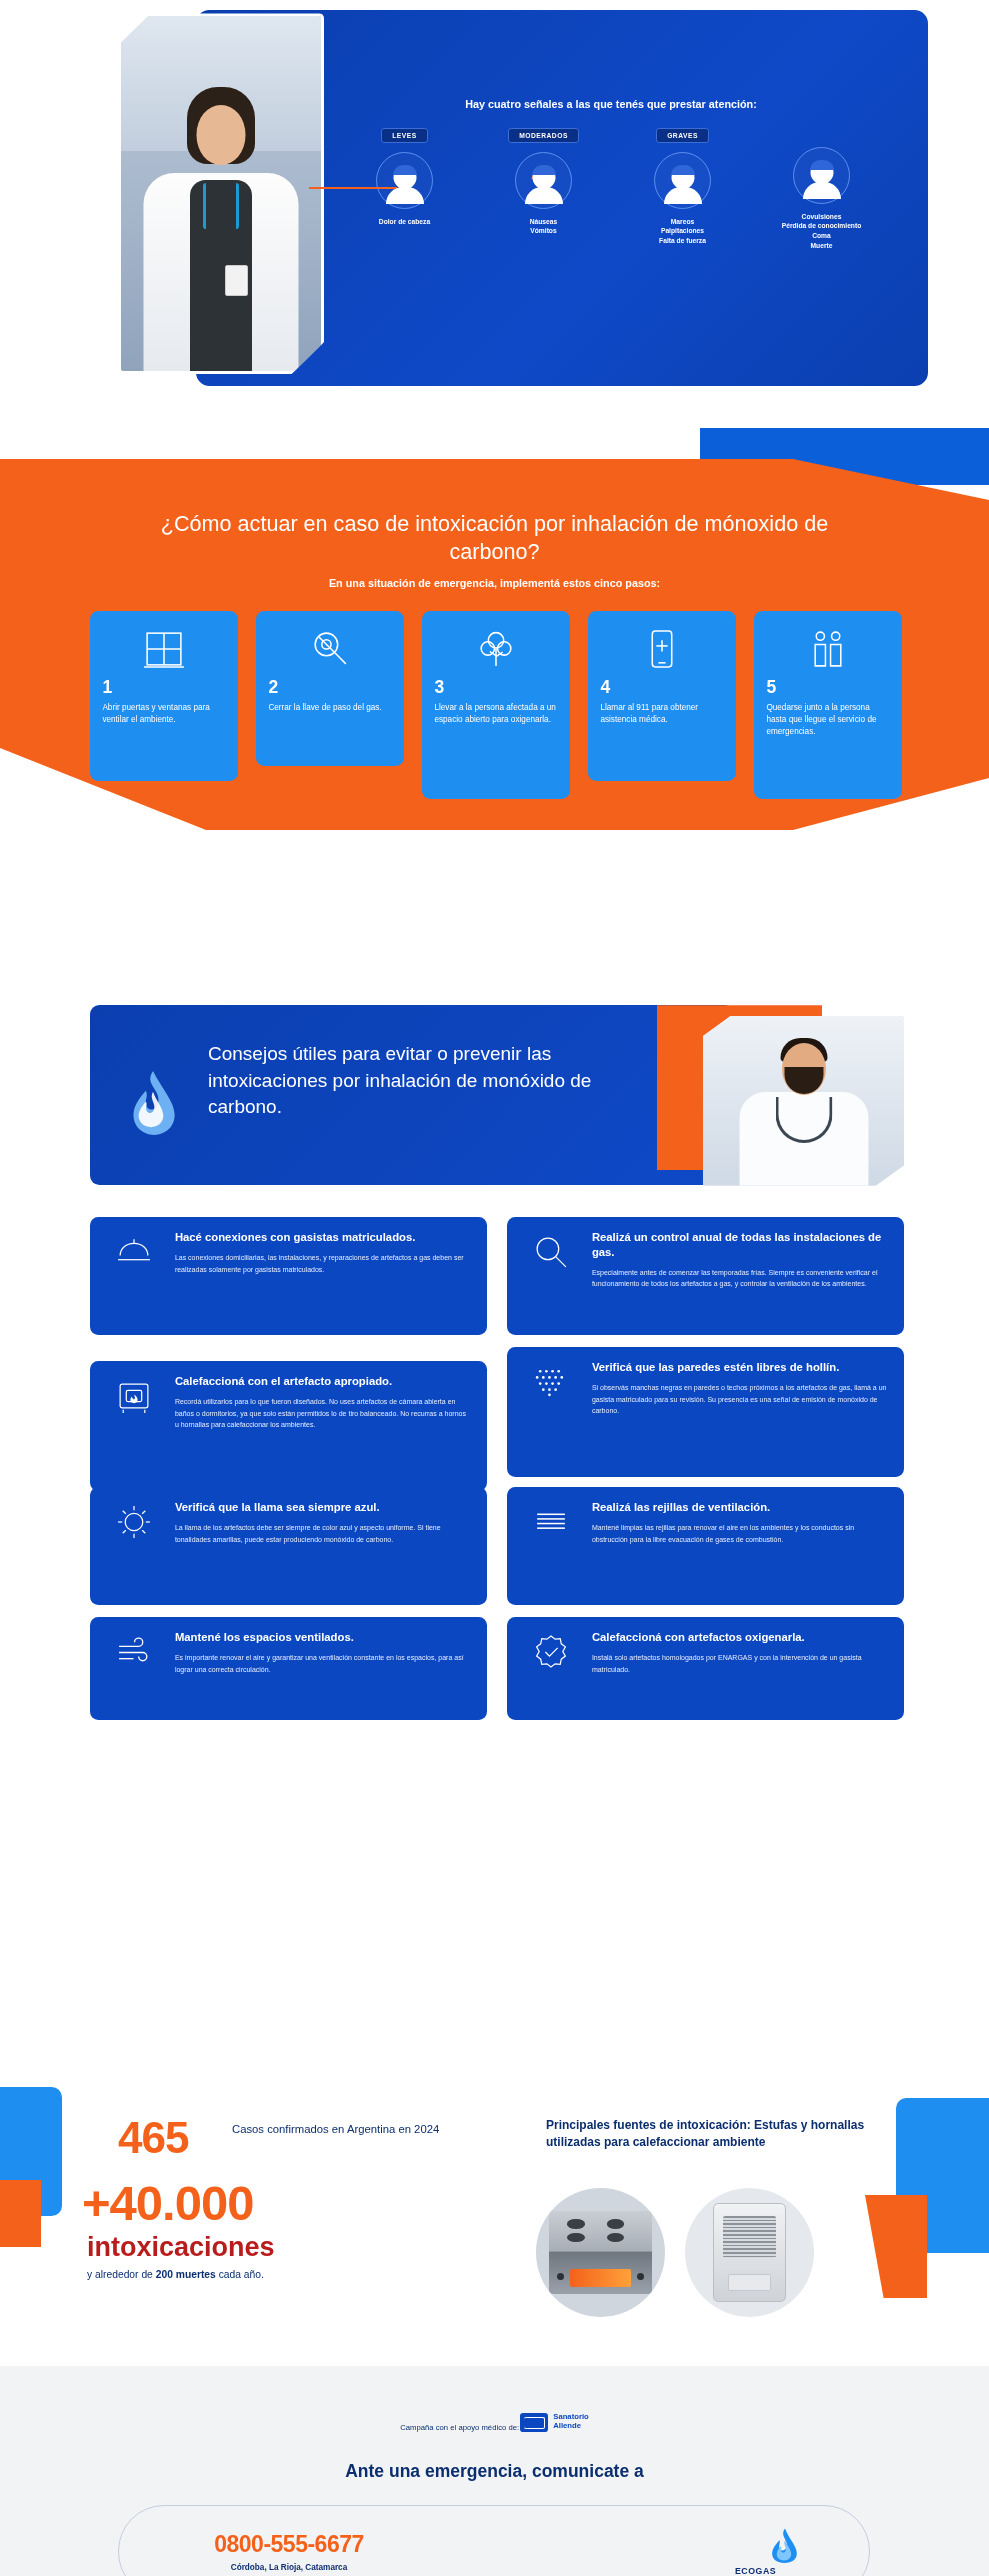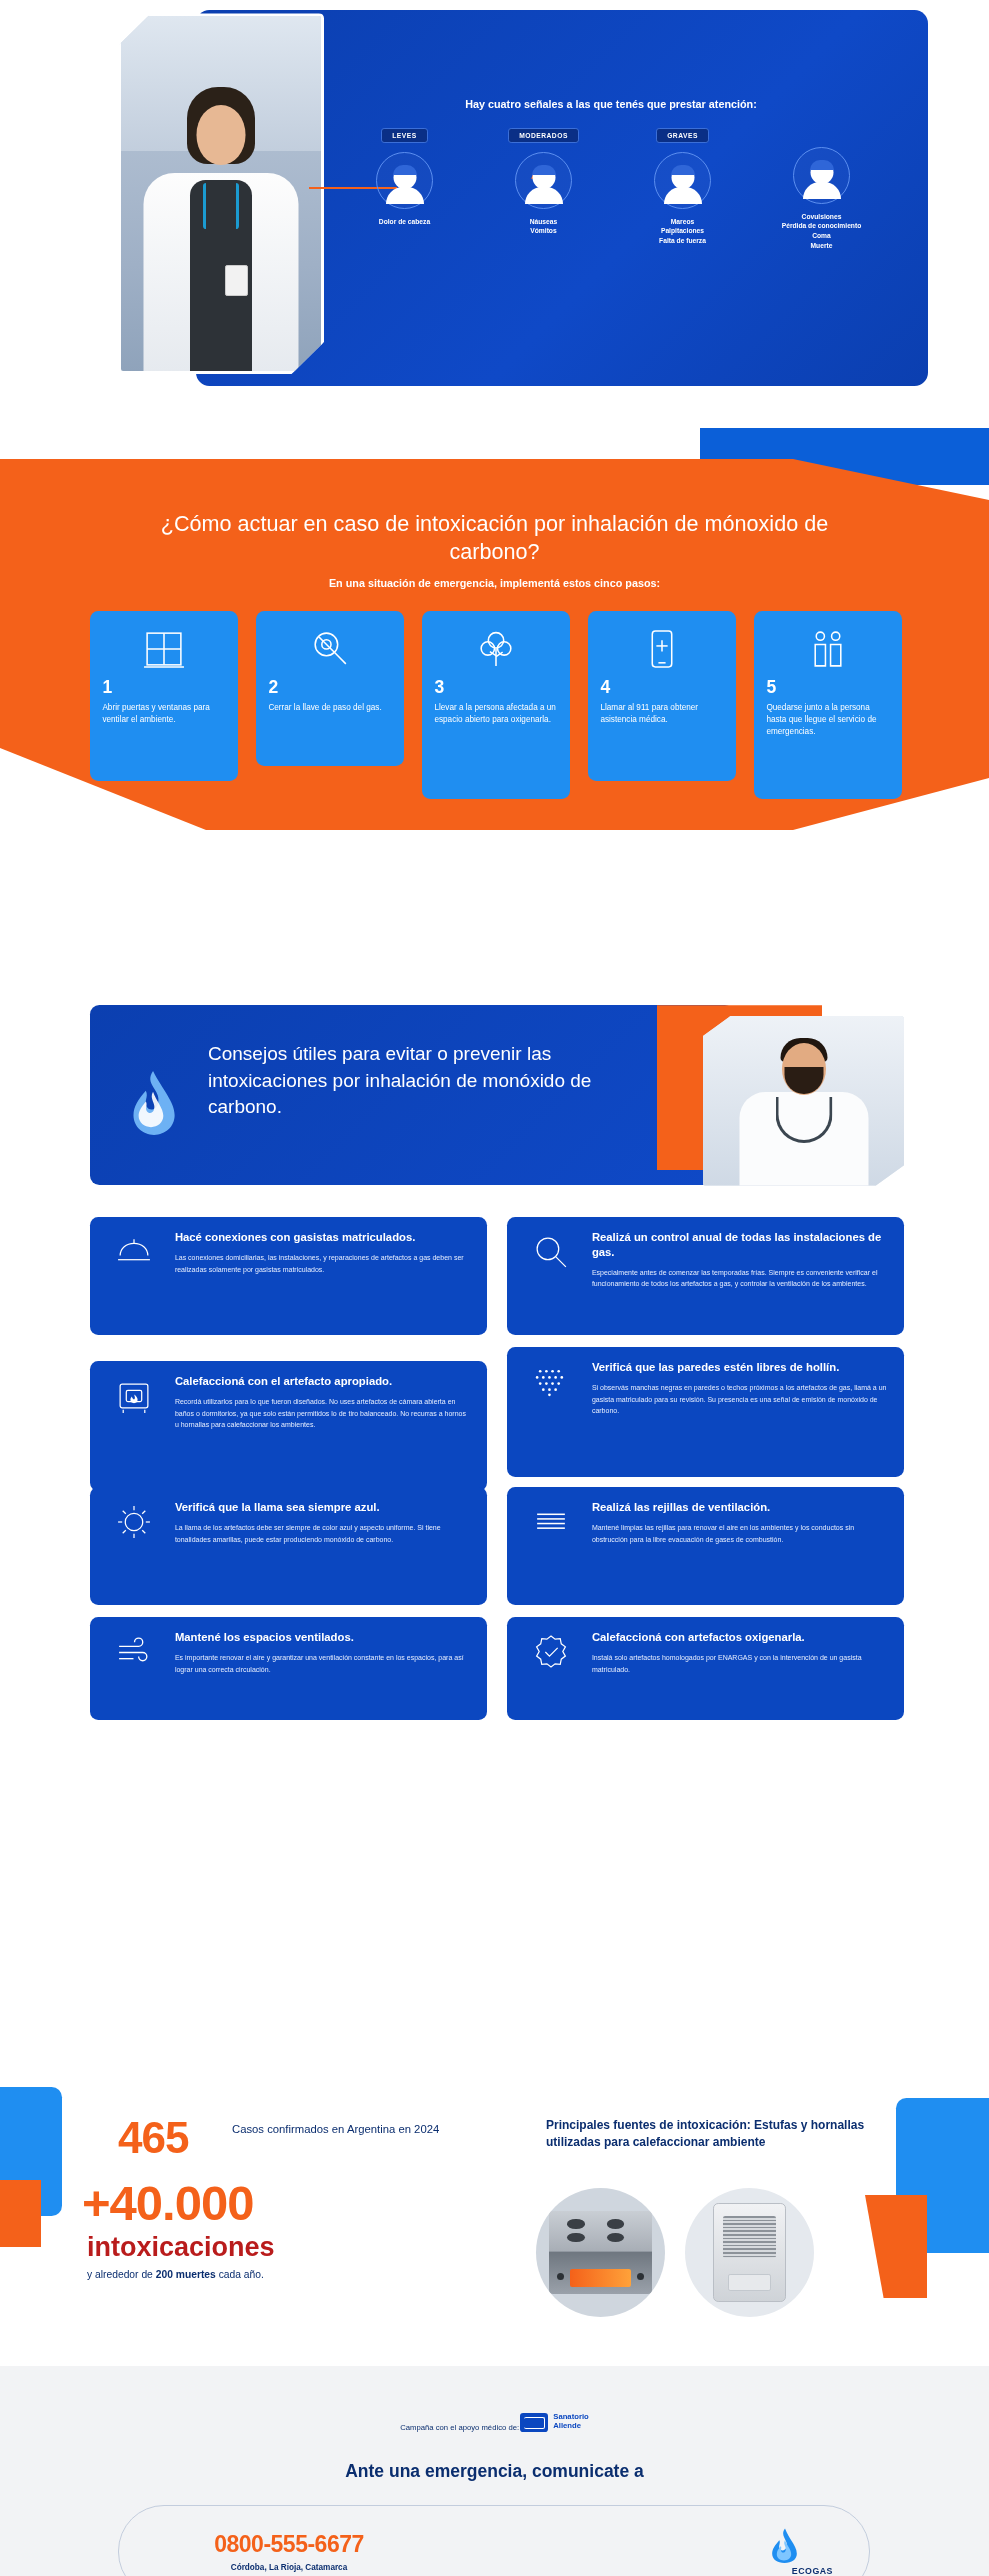--- a/index.html
+++ b/index.html
@@ -219,21 +219,21 @@
   .allende-text { text-align:left; color:#0b47c0; font-size: 7.7px; line-height:1.15; font-weight: bold; }
   .emergency-title { position:absolute; left:0; top: 95px; width:989px; text-align:center; color:#0b2e6f; font-size: 17.5px; font-weight: bold; }
   .phones-box {
     position:absolute; left: 118px; top: 139px; width: 752px; height: 93px;
     border: 1px solid #c3cddd; border-radius: 46px; background:#f2f3f5;
     display:flex; align-items:center; justify-content:space-between; padding: 0 36px;
   }
   .phone-col { text-align:center; width: 268px; }
   .phone-num { color:#f4611a; font-size: 23px; font-weight: bold; letter-spacing: -0.5px; }
   .phone-zone { color:#0b2e6f; font-size: 8.2px; font-weight: bold; margin-top: 5.2px; }
-  .ecogas { text-align:right; width: 98px; }
+  .ecogas { text-align:left; width: 98px; }
   .ecogas .mark { width: 29px; height: 36px; margin: 0 auto 2.1px; }
   .ecogas .name { color:#0b2e6f; font-size: 8.8px; font-weight: bold; letter-spacing: 0.5px; }
   svg { display:block; }
 </style>
 </head>
 <body>
 
 <div class="page">
 
   <section class="sec1">

